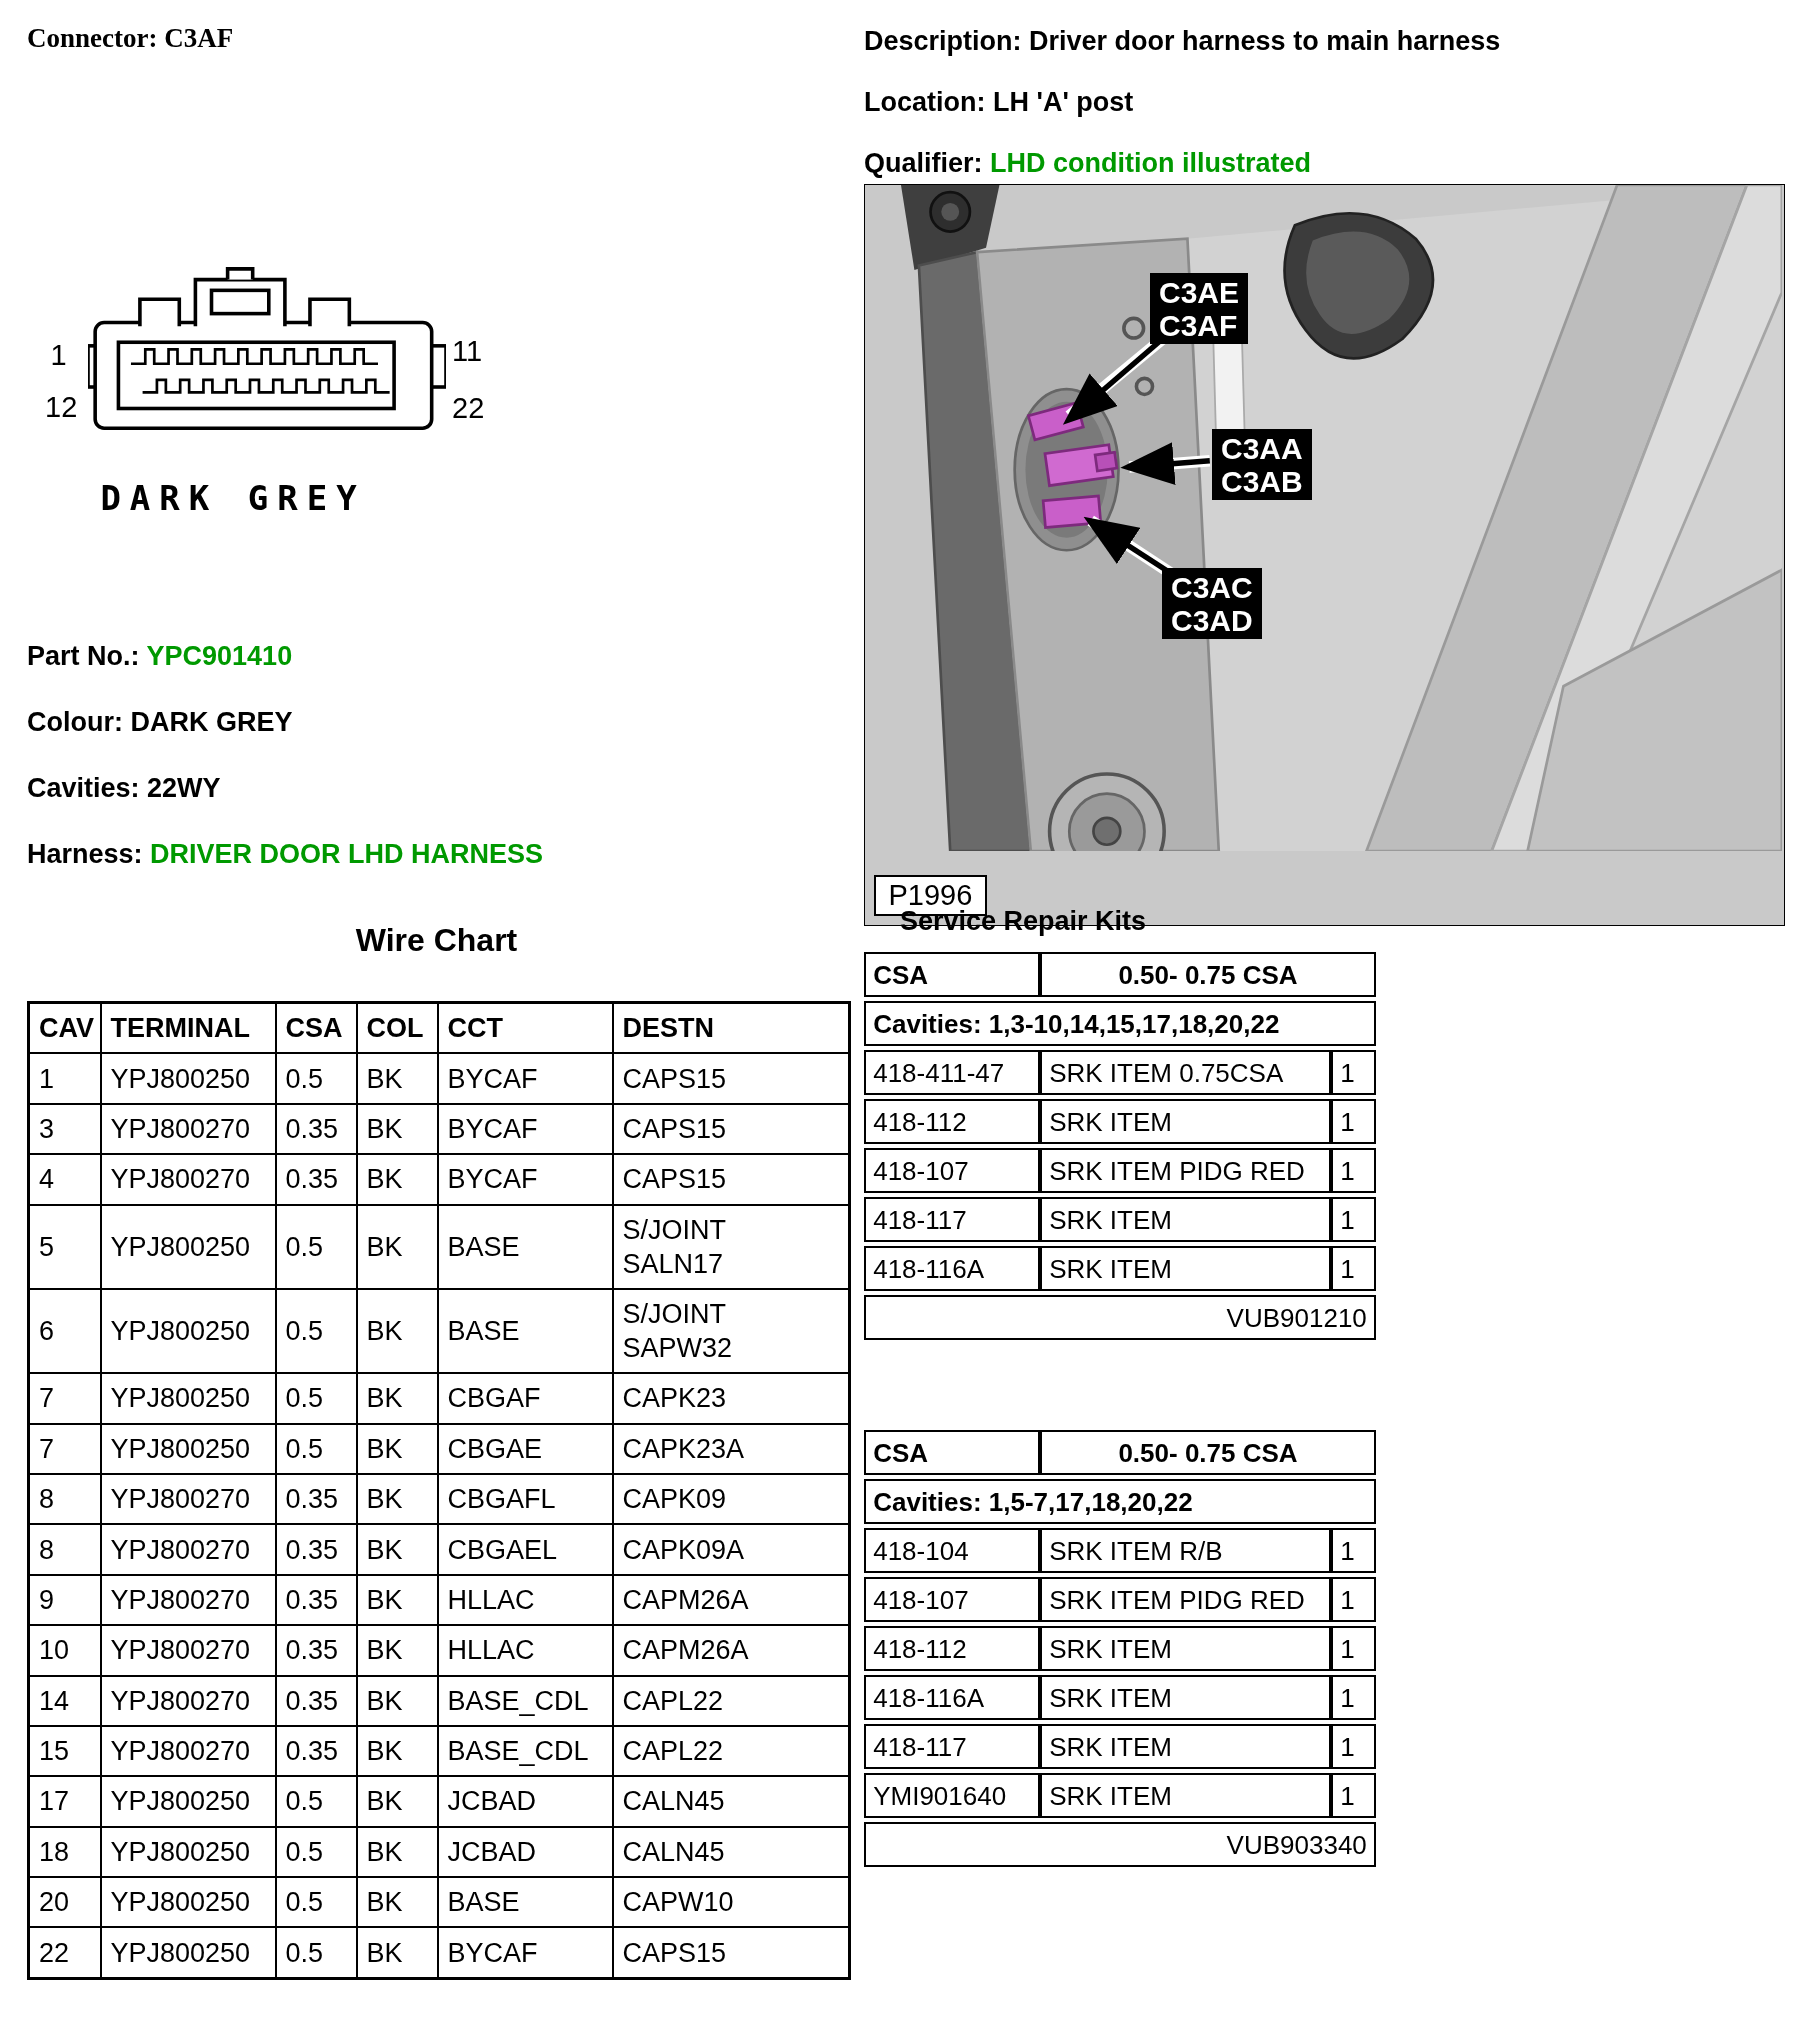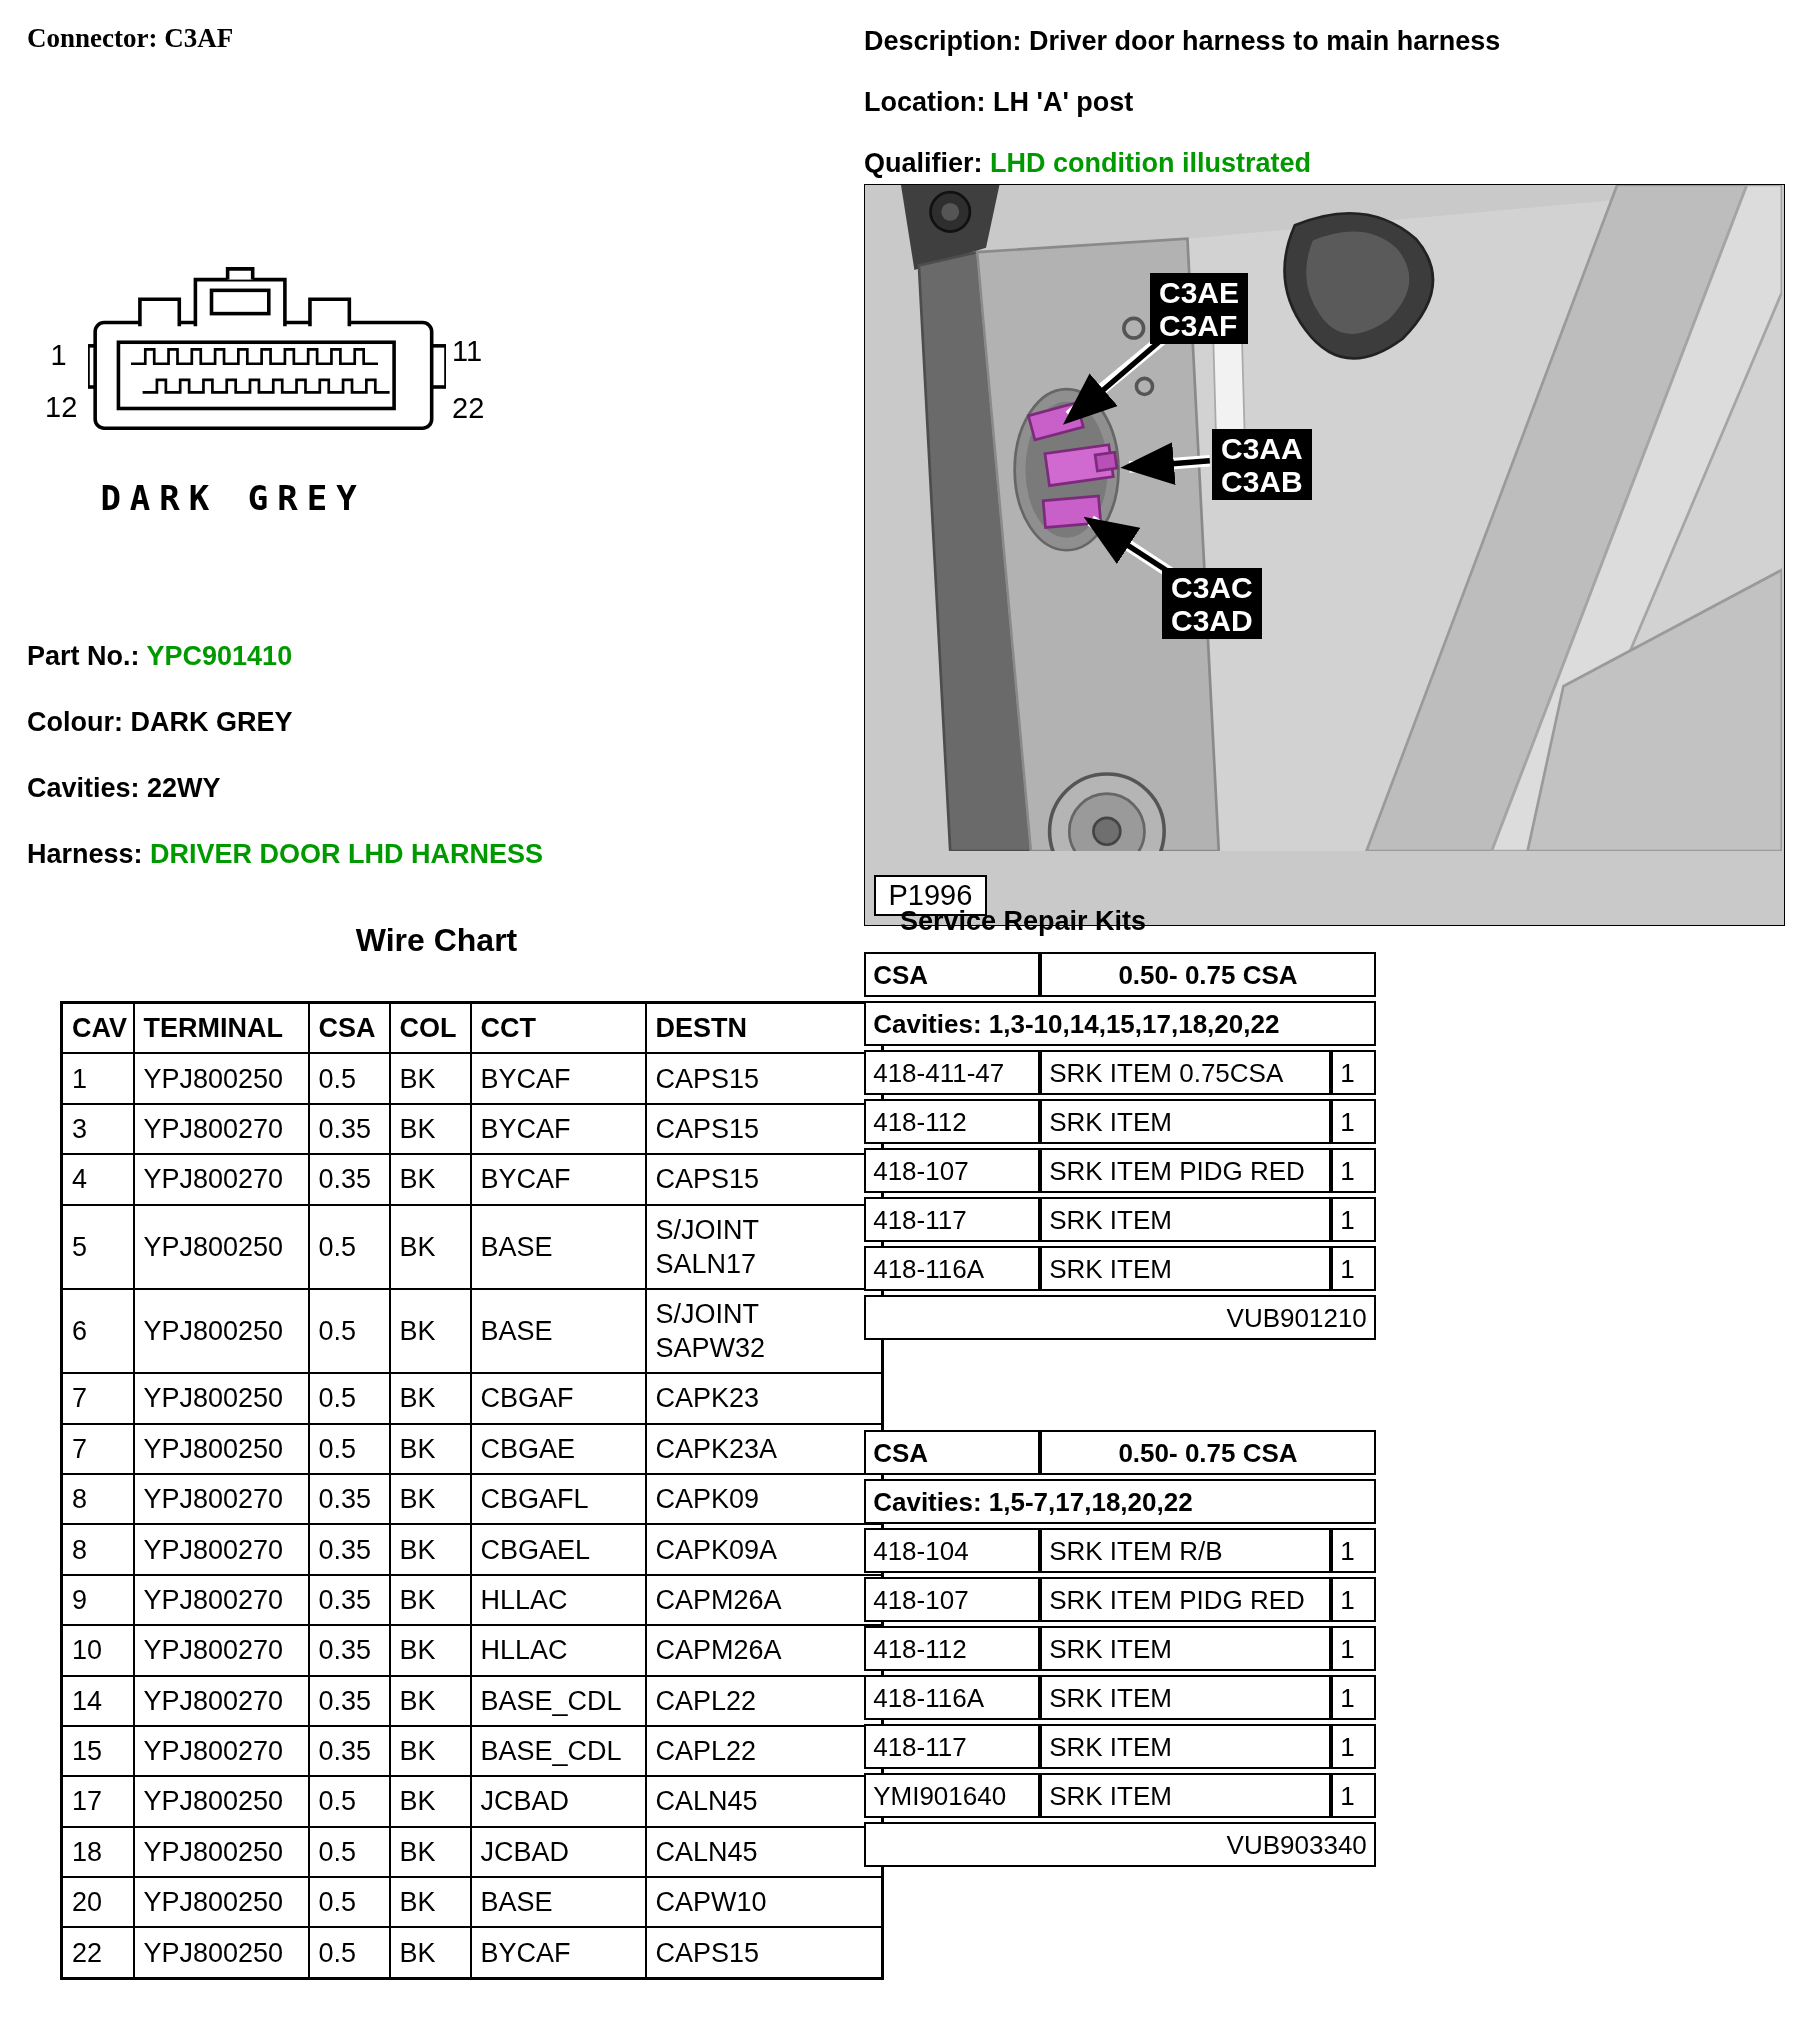--- a/index.html
+++ b/index.html
@@ -40,21 +40,21 @@
   #label-top { left:285px; top:88px; }
   #label-middle { left:347px; top:244px; }
   #label-bottom { left:297px; top:383px; }
   #figure-ref { position:absolute; left:9px; bottom:9px; background:#fff; border:2.7px solid #000;
     font-size:29px; padding:1.8px 12.5px; }
 
   
   #wire-chart-title { position:absolute; left:27px; top:922px; width:819px; text-align:center;
     font-size:32px; font-weight:bold; }
   #wire-table { position:absolute; left:27px; top:1001px; width:819px;
-    border-collapse:collapse; border:3.6px solid #000; table-layout:fixed;margin-left:33px; }
+    border-collapse:collapse; border:3.6px solid #000; table-layout:fixed; }
   #wire-table th, #wire-table td { border:2.7px solid #000; font-size:27px; line-height:34px;
     padding:7.2px 5.4px 7.2px 9px; text-align:left; vertical-align:middle; white-space:pre-line;
     overflow:hidden; }
   #wire-table th { font-weight:bold; }
 
   
   #srk-heading { position:absolute; left:864px; top:906px; font-size:27px; font-weight:bold;margin-left:36px; }
   .srk-table { position:absolute; left:864px; width:512px; border-collapse:separate; border-spacing:0 4.5px; table-layout:fixed; }
   #srk-table-1 { top:948px; }
   #srk-table-2 { top:1426px; }

